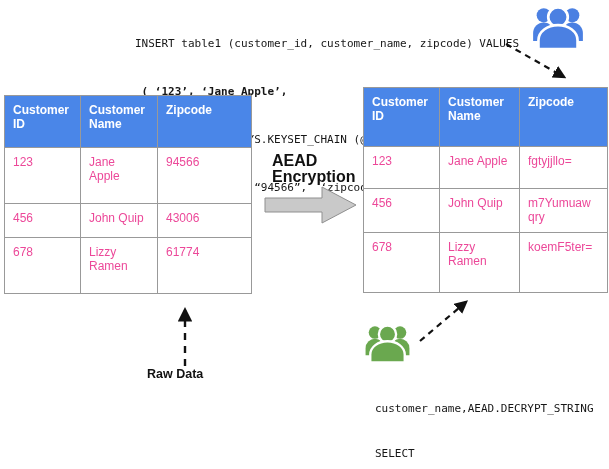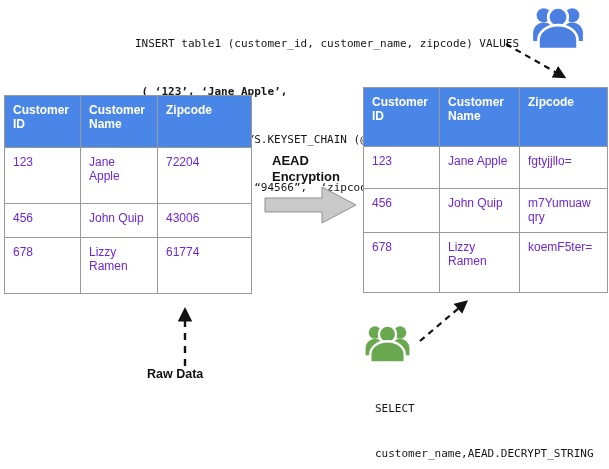--- a/index.html
+++ b/index.html
@@ -18,24 +18,24 @@
   #select-code{left:375px;top:371px;line-height:15px;}
   
   table.dtable{
     position:absolute;border-collapse:collapse;table-layout:fixed;background:#fff;
   }
   .dtable th,.dtable td{
     border:1px solid #999999;vertical-align:top;text-align:left;
     padding:7px 8px 4px 8px;font-size:12px;line-height:14px;overflow-wrap:break-word;
   }
   .dtable th{background:#4a86e8;color:#ffffff;font-weight:bold;}
-  .dtable td{color:#6d28d9;padding-right:10px;}
+  .dtable td{color:#ec4899;padding-right:10px;}
   
   .lbl{position:absolute;font-weight:bold;color:#111111;}
-  #enc-label{left:272px;top:153px;width:80px;font-size:13px;line-height:16px;}
+  #enc-label{left:272px;top:153px;width:80px;font-size:16px;line-height:16px;}
   #raw-label{left:147px;top:367px;width:70px;font-size:12.5px;text-align:left;}
   
   .usericon{position:absolute;}
   #users-blue{left:531px;top:2px;}
   #users-green{left:364px;top:318px;}
   
   #overlay{position:absolute;left:0;top:0;pointer-events:none;}
 </style>
 </head>
 <body>
@@ -79,21 +79,21 @@
       </colgroup>
     <tbody>
       <tr style="height:52px">
         <th>Customer ID</th>
         <th>Customer Name</th>
         <th>Zipcode</th>
       </tr>
       <tr style="height:56px">
         <td>123</td>
         <td>Jane Apple</td>
-        <td>72204</td>
+        <td>94566</td>
       </tr>
       <tr style="height:34px">
         <td>456</td>
         <td>John Quip</td>
         <td>43006</td>
       </tr>
       <tr style="height:56px">
         <td>678</td>
         <td>Lizzy Ramen</td>
         <td>61774</td>
@@ -128,22 +128,22 @@
         <td>Lizzy Ramen</td>
         <td>koemF5ter=</td>
       </tr>
     </tbody>
   </table>
 
   <div id="enc-label" class="lbl">AEAD Encryption</div>
   <div id="raw-label" class="lbl">Raw Data</div>
 
   <div id="select-code" class="code">
+    <div>customer_name,AEAD.DECRYPT_STRING</div>
     <div>SELECT</div>
-    <div>customer_name,AEAD.DECRYPT_STRING</div>
     
     
     
     
   </div>
 
   <svg id="overlay" width="609" height="469" viewBox="0 0 609 469">
     <defs>
       <marker id="ah" viewBox="0 0 10 10" refX="8" refY="5" markerWidth="6" markerHeight="6" orient="auto-start-reverse">
         <path d="M0 0 L10 5 L0 10 z" fill="#111111"></path>

